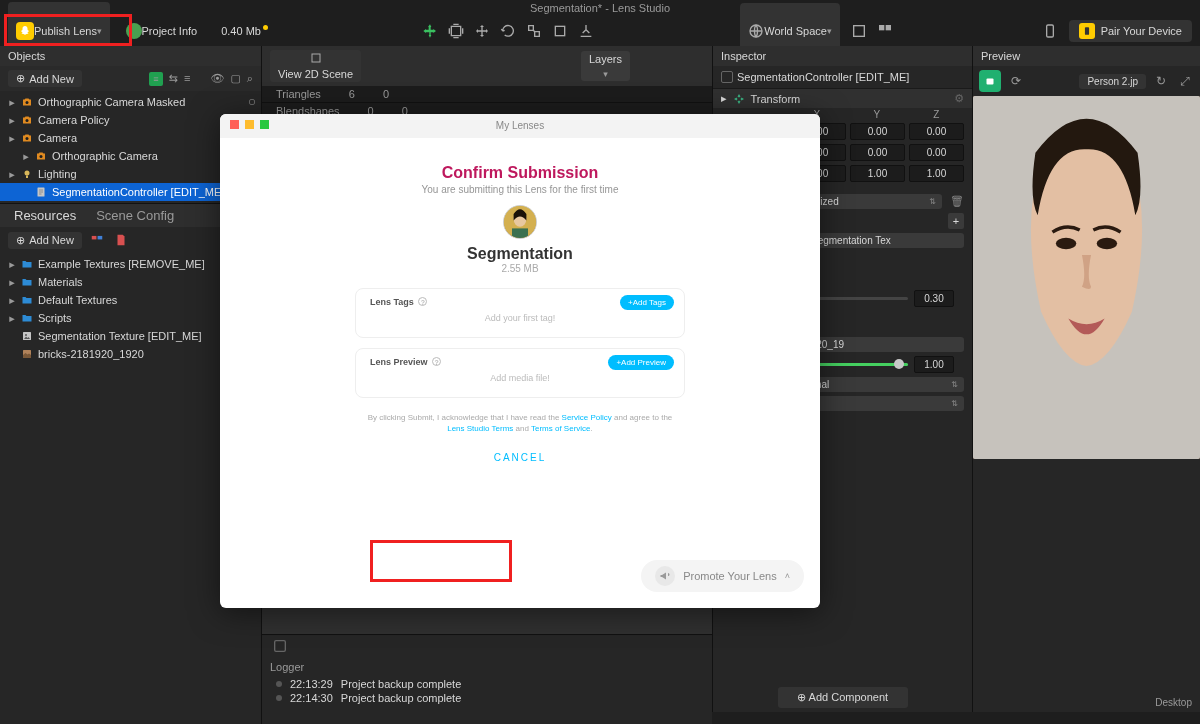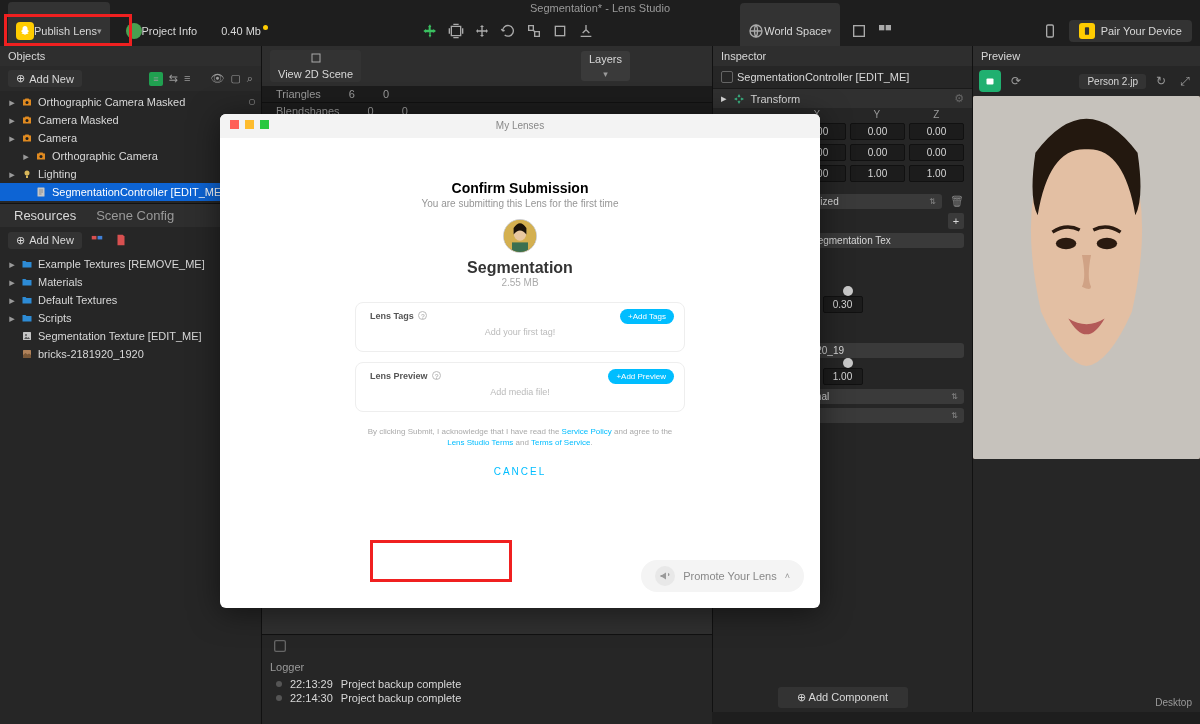--- a/index.html
+++ b/index.html
@@ -83,21 +83,21 @@
   .insp-hdr{padding:4px 8px;font-size:11px;background:#2e2e2e;}
   .insp-sec{padding:3px 8px;font-size:11px;display:flex;align-items:center;gap:6px;background:#303030;border-top:1px solid #1a1a1a;}
   .insp-sec .gear{margin-left:auto;color:#666;}
   .xyz-hdr{display:flex;justify-content:space-around;font-size:10px;color:var(--txt-dim);padding:1px 6px 1px 74px;}
   .insp-row{display:flex;align-items:center;gap:4px;padding:2px 8px;font-size:11px;}
   .insp-row .lbl{width:66px;color:var(--txt-dim);font-size:10px;overflow:hidden;text-overflow:ellipsis;white-space:nowrap;}
   .num-in{flex:1;background:#1c1c1c;border:1px solid #111;padding:2px 4px;text-align:center;font-size:10px;color:var(--txt);border-radius:2px;}
   .dd{flex:1;background:#3a3a3a;border-radius:3px;padding:2px 6px;font-size:10px;display:flex;align-items:center;justify-content:space-between;}
   .check{width:14px;height:14px;background:#20b050;border-radius:2px;display:flex;align-items:center;justify-content:center;color:#fff;font-size:9px;}
   .swatch-pink{width:44px;height:16px;background:#ff6edb;border-radius:2px;}
-  .slider-row{display:flex;align-items:center;gap:6px;padding:2px 18px 2px 18px;flex-direction:column;}
+  .slider-row{display:flex;align-items:center;gap:6px;padding:2px 18px 2px 18px;}
   .slider{flex:1;height:3px;background:#444;border-radius:2px;position:relative;}
   .slider::after{content:"";position:absolute;top:-4px;width:10px;height:10px;border-radius:50%;background:#c8c8c8;}
   .slider.v30::after{left:30%;}
   .slider.v100::after{left:92%;}
   .slider.v30::before{content:"";position:absolute;left:0;width:30%;height:100%;background:#45d060;border-radius:2px;}
   .slider.v100::before{content:"";position:absolute;left:0;width:100%;height:100%;background:#45d060;border-radius:2px;}
   .num-box{background:#1c1c1c;border:1px solid #111;padding:2px 8px;font-size:10px;border-radius:2px;min-width:40px;text-align:center;}
   .sq{width:14px;height:14px;background:#1c1c1c;border-radius:2px;}
   .add-comp{margin:6px auto 4px;display:block;background:var(--bg2);padding:4px 10px;border-radius:3px;font-size:11px;text-align:center;width:130px;cursor:pointer;}
   .plus-sq{margin-left:auto;background:#3a3a3a;width:16px;height:16px;display:flex;align-items:center;justify-content:center;border-radius:2px;font-size:11px;}
@@ -111,21 +111,21 @@
   .pv-frame{flex:1;display:flex;align-items:flex-start;justify-content:center;padding:0;}
   .face{width:100%;height:auto;aspect-ratio:1/1.6;background:linear-gradient(#ba9a84,#a8836c);position:relative;overflow:hidden;border-radius:2px;}
   .face svg{width:100%;height:100%;}
   .pv-foot{padding:4px 8px;font-size:10px;color:var(--txt-dim);text-align:right;}
 
   
   .modal{position:absolute;top:114px;left:220px;width:600px;height:494px;background:#fff;color:#333;border-radius:6px;box-shadow:0 4px 30px rgba(0,0,0,0.5);overflow:hidden;}
   .modal .m-traffic{position:absolute;top:6px;left:10px;display:flex;gap:6px;}
   .modal .m-title{height:24px;background:#f3f3f3;text-align:center;font-size:10px;color:#888;line-height:24px;}
   .modal .m-body{padding:24px 24px 10px;display:flex;flex-direction:column;align-items:center;}
-  .modal h2{margin:18px 0 2px;font-size:14px;font-weight:600;color:#000000;}
+  .modal h2{margin:2px 0 2px;font-size:16px;font-weight:600;color:#be185d;}
   .modal .sub{font-size:10px;color:#969696;margin-bottom:10px;}
   .avatar{width:34px;height:34px;border-radius:50%;background:linear-gradient(#d8c060,#b08830);border:1px solid #ccc;display:flex;align-items:center;justify-content:center;overflow:hidden;}
   .lens-name{font-size:16px;font-weight:600;margin-top:6px;}
   .lens-size{font-size:10px;color:#aaa;margin-bottom:14px;}
   .card{width:330px;border:1px solid #eee;border-radius:8px;padding:8px 14px 14px;margin-bottom:10px;position:relative;}
   .card .c-label{font-size:9px;font-weight:600;color:#555;}
   .card .c-label .q{display:inline-block;width:9px;height:9px;border:1px solid #bbb;border-radius:50%;font-size:7px;text-align:center;line-height:9px;color:#bbb;margin-left:2px;}
   .card .c-placeholder{text-align:center;font-size:9px;color:#bbb;margin-top:6px;}
   .pill{position:absolute;top:6px;right:10px;background:var(--snap-blue);color:#fff;font-size:8px;padding:3px 8px;border-radius:10px;cursor:pointer;}
   .legal{font-size:8px;color:#aaa;text-align:center;line-height:1.4;margin:4px 0 8px;}
@@ -284,21 +284,21 @@
           <span class="trail-dot"></span>
         </div>
         <div class="tree-row" style="padding-left: 8px;">
           <span class="arrow">▸</span>
           <span class="ico">
             <svg width="12" height="12" viewBox="0 0 24 24">
               <path fill="#e08a20" d="M4 7h3l2-2h6l2 2h3v12H4z"></path>
               <circle cx="12" cy="13" r="3" fill="#1e1e1e"></circle>
             </svg>
           </span>
-          <span>Camera Masked</span>
+          <span>Camera Policy</span>
         </div>
         <div class="tree-row" style="padding-left: 8px;">
           <span class="arrow">▸</span>
           <span class="ico">
             <svg width="12" height="12" viewBox="0 0 24 24">
               <path fill="#e08a20" d="M4 7h3l2-2h6l2 2h3v12H4z"></path>
               <circle cx="12" cy="13" r="3" fill="#1e1e1e"></circle>
             </svg>
           </span>
           <span>Camera</span>

